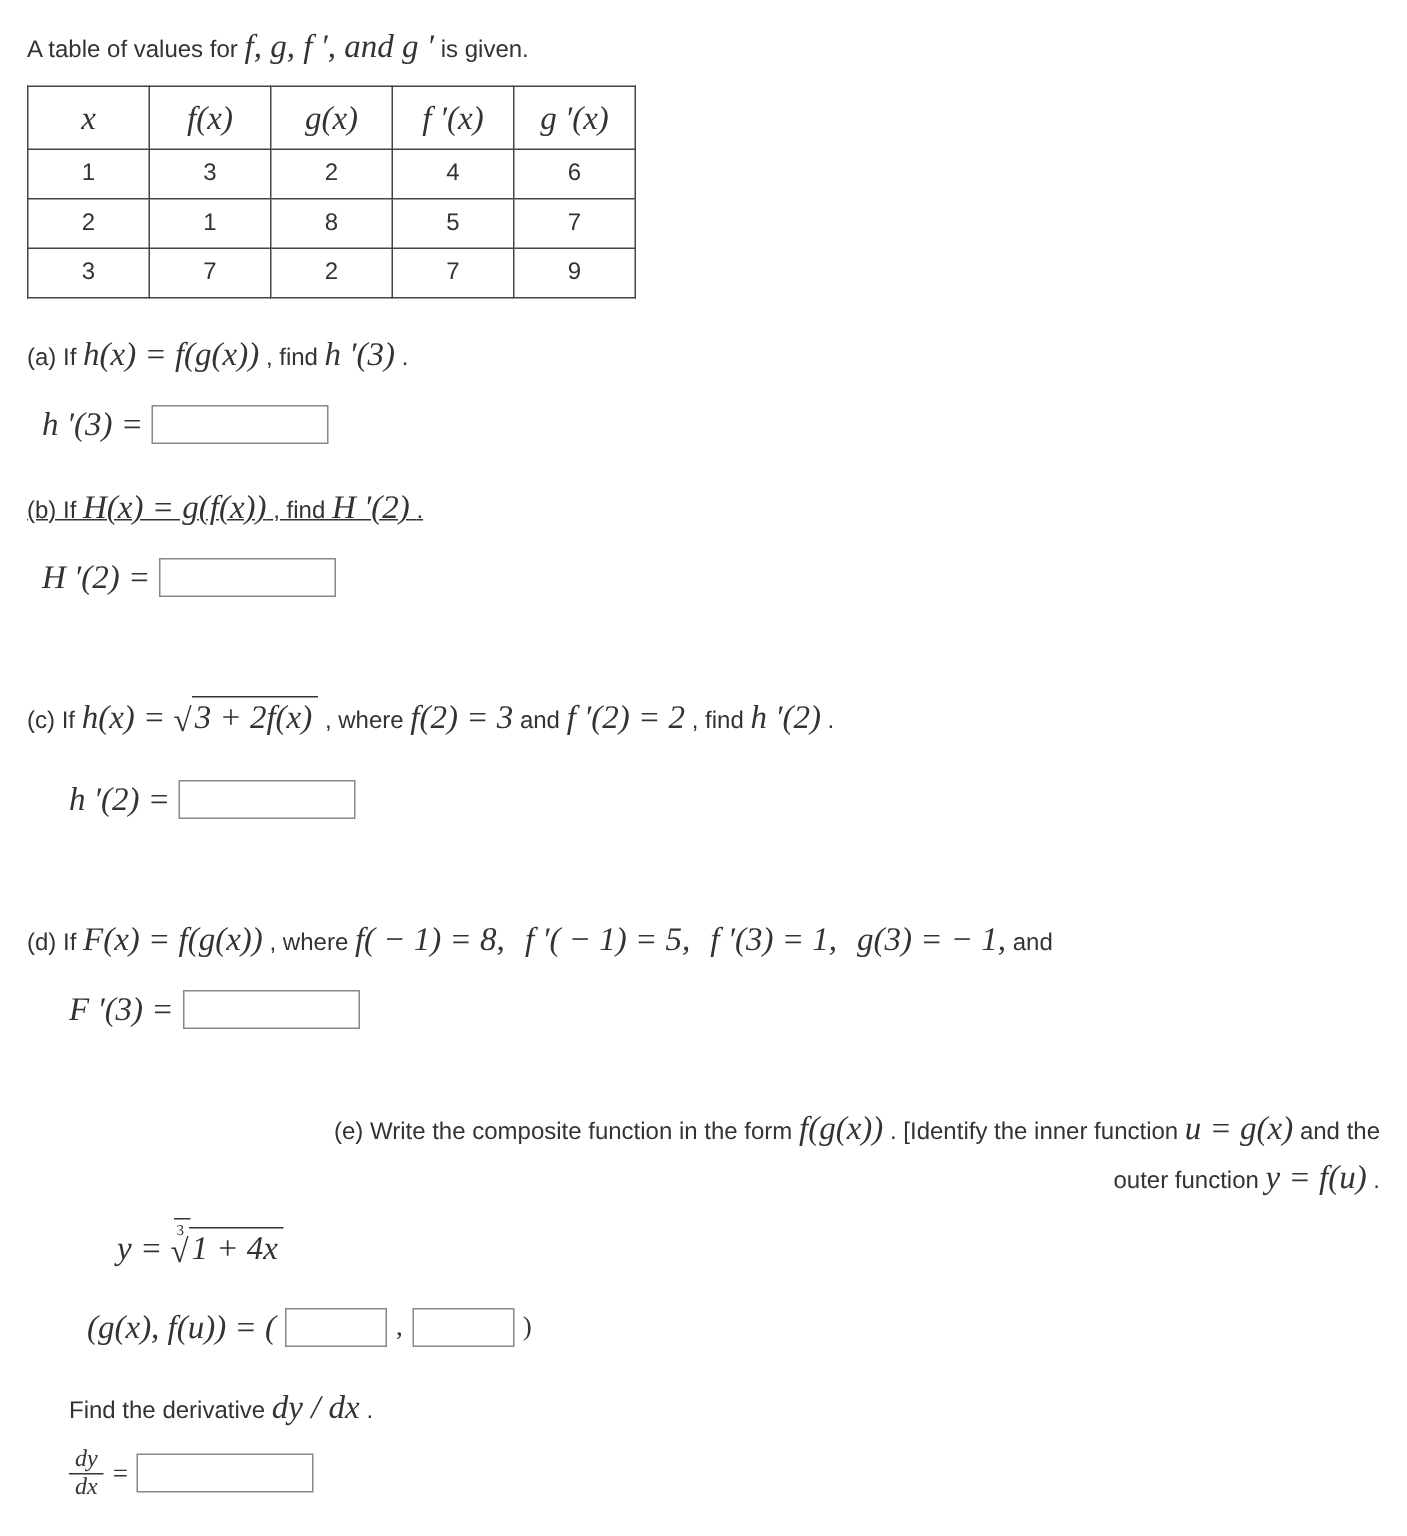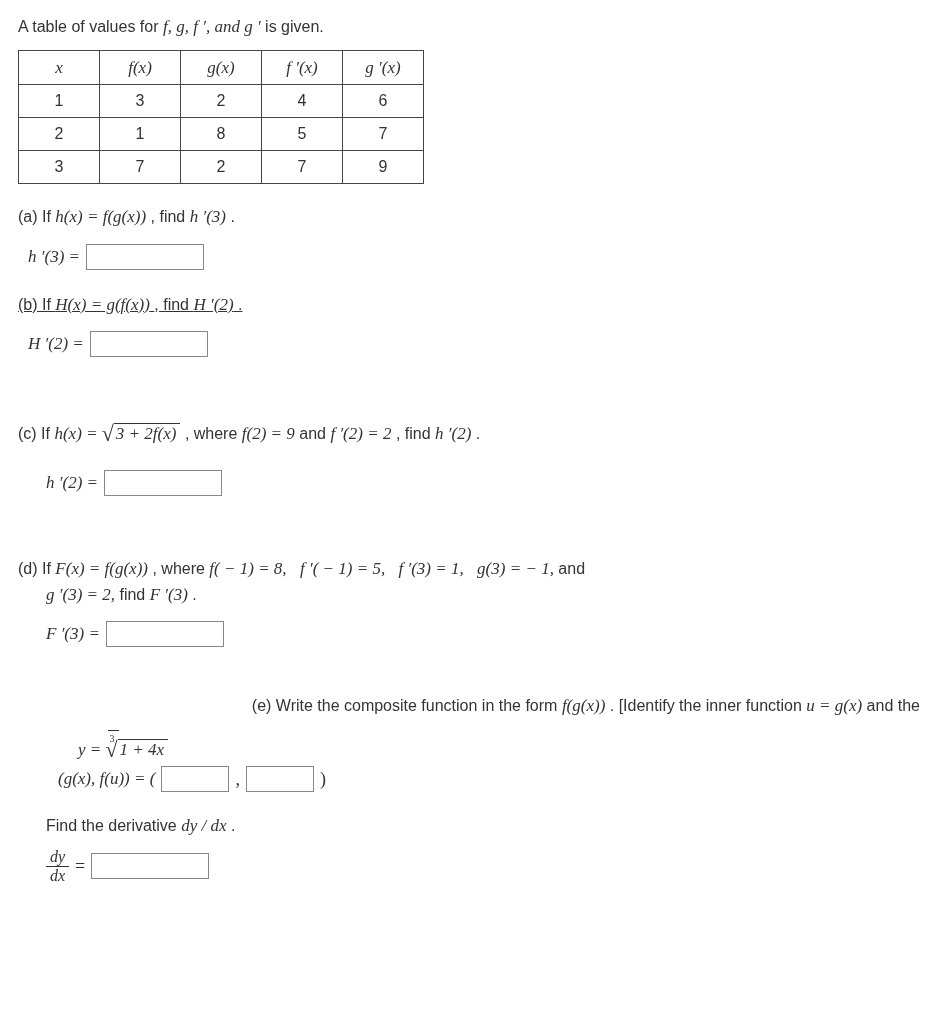--- a/index.html
+++ b/index.html
@@ -5,21 +5,21 @@
   body {
     font-family: Arial, Helvetica, sans-serif;
     font-size: 16px;
     color: #333;
     margin: 0;
     padding: 14px 18px;
     line-height: 1.5;
     width: 938px;
     box-sizing: border-box;
   }
-  .math { font-family: 'Times New Roman', serif; font-style: italic; font-size: 17px; }
+  .math { font-family: 'Times New Roman', serif; font-style: italic; font-size: 22px; }
   .math-up { font-family: 'Times New Roman', serif; font-style: normal; font-size: 18px; }
   table.values {
     border-collapse: collapse;
     margin-top: 10px;
     margin-bottom: 18px;
   }
   table.values th, table.values td {
     border: 1px solid #444;
     padding: 4px 0;
     text-align: center;
@@ -141,21 +141,21 @@
 <div class="ans-line row">
   <span class="math">H ′(2) =</span>
   <input class="box w110" style="">
 </div>
 
 <div class="big-gap">
   <span>(c) If </span>
   <span class="math">h(x) = </span>
   <span class="sqrt"><span class="math">3 + 2f(x)</span></span>
   <span>, where </span>
-  <span class="math">f(2) = 9</span>
+  <span class="math">f(2) = 3</span>
   <span> and </span>
   <span class="math">f ′(2) = 2</span>
   <span>, find </span>
   <span class="math">h ′(2)</span>
   <span>.</span>
 </div>
 <div class="ans-line row indent" style="margin-top:20px;">
   <span class="math">h ′(2) =</span>
   <input class="box w110" style="">
 </div>
@@ -163,47 +163,46 @@
 <div class="big-gap">
   <span>(d) If </span>
   <span class="math">F(x) = f(g(x))</span>
   <span>, where </span>
   <span class="math">f( − 1) = 8,</span>&nbsp;&nbsp;
   <span class="math">f ′( − 1) = 5,</span>&nbsp;&nbsp;
   <span class="math">f ′(3) = 1,</span>&nbsp;&nbsp;
   <span class="math">g(3) =  − 1,</span>
   <span> and</span>
   <br>
-  <span class="indent" style="display:inline-block;">
-    <span class="math">g ′(3) = 2,</span>
-    <span> find </span>
-    <span class="math">F ′(3)</span>
-    <span>.</span>
-  </span>
 </div>
 <div class="ans-line row indent">
   <span class="math">F ′(3) =</span>
   <input class="box w110" style="">
 </div>
 
 <div class="med-gap">
   <span>(e) Write the composite function in the form </span>
   <span class="math">f(g(x))</span>
   <span>. [Identify the inner function </span>
   <span class="math">u = g(x)</span>
   <span> and the</span>
   <br>
+  <span class="indent" style="display:inline-block;">
+    <span>outer function </span>
+    <span class="math">y = f(u)</span>
+    <span>.</span>
+  </span>
 </div>
 
 <div class="indent" style="margin-top:14px; margin-left:60px;">
   <span class="math">y = </span>
   <span class="sqrt"><span class="rootidx">3</span><span class="math">1 + 4x</span></span>
 </div>
 
-<div class="row indent" style="margin-left:40px;">
+<div class="row indent" style="margin-top:18px; margin-left:40px;">
   <span class="math">(g(x), f(u)) = (</span>
   <input class="box w70" style="">
   <span class="math-up"> , </span>
   <input class="box w70" style="">
   <span class="math-up"> )</span>
 </div>
 
 <div class="indent" style="margin-top:20px;">
   <span>Find the derivative </span>
   <span class="math">dy / dx</span>

